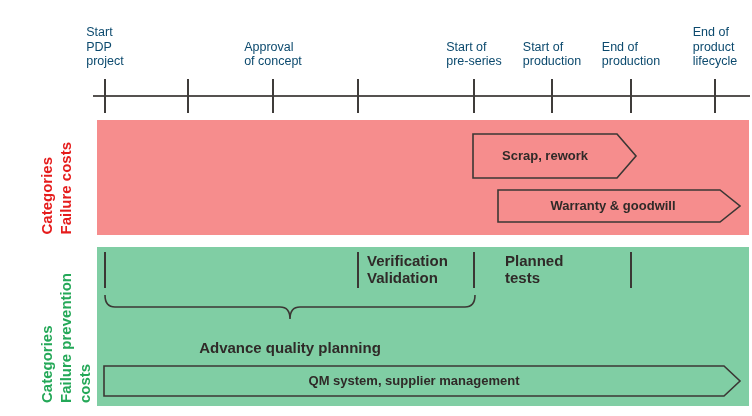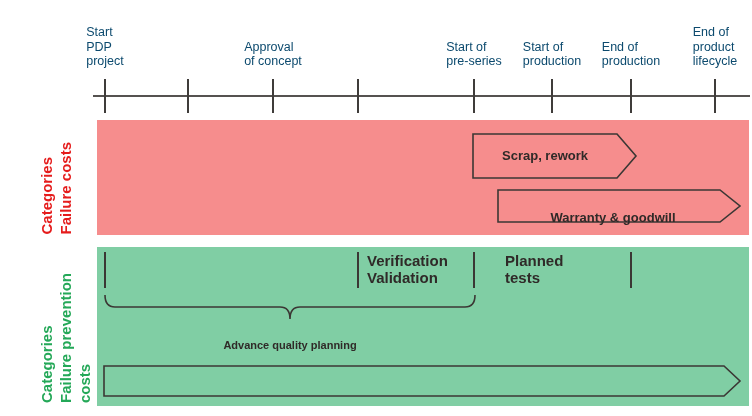--- a/index.html
+++ b/index.html
@@ -32,21 +32,21 @@
     position:absolute;display:flex;align-items:center;justify-content:center;
     font-weight:bold;font-size:13px;color:#2f2a28;
   }
   
   .sep{position:absolute;width:2px;background:#3b3734;top:252px;height:36px;}
   .phase-label{
     position:absolute;font-weight:bold;font-size:15px;line-height:17px;color:#2f2a28;
   }
   #brace-label{
     position:absolute;left:290px;top:339px;transform:translateX(-50%);
-    font-weight:bold;font-size:11px;color:#2f2a28;white-space:nowrap;
+    font-weight:bold;font-size:15px;color:#2f2a28;white-space:nowrap;
   }
 </style>
 </head>
 <body>
 
 <div id="stage">
 
   <div class="milestone pre" style="left:105px">Start
 PDP
 project</div>
@@ -81,21 +81,21 @@
       <polygon points="1,1 145,1 164,23 145,45 1,45" fill="none" stroke="#3b3734" stroke-width="1.6"></polygon>
     </svg>
   </div>
   <div class="arrow-text" style="left:472px;top:133px;width:146px;height:45px">Scrap, rework</div>
 
   <div class="shape" style="left:497px;top:189px">
     <svg width="246" height="35" viewBox="0 0 246 35">
       <polygon points="1,1 223,1 243,17 223,33 1,33" fill="none" stroke="#3b3734" stroke-width="1.6"></polygon>
     </svg>
   </div>
-  <div class="arrow-text" style="left:497px;top:201px;width:232px;height:33px">Warranty &amp; goodwill</div>
+  <div class="arrow-text" style="left:497px;top:189px;width:232px;height:33px">Warranty &amp; goodwill</div>
 
   <div id="prevention-band" class="band"></div>
   <div id="prevention-side" class="side-label pre">Categories
 Failure prevention
 costs</div>
 
   <div class="sep" style="left:104px"></div>
   <div class="sep" style="left:357px"></div>
   <div class="sep" style="left:473px"></div>
   <div class="sep" style="left:630px"></div>
@@ -110,14 +110,15 @@
       <path d="M1,1 Q1,13 11,13 L176,13 Q186,13 186,25 Q186,13 196,13 L361,13 Q371,13 371,1" fill="none" stroke="#3b3734" stroke-width="1.6"></path>
     </svg>
   </div>
   <div id="brace-label">Advance quality planning</div>
 
   <div class="shape" style="left:103px;top:365px">
     <svg width="640" height="33" viewBox="0 0 640 33">
       <polygon points="1,1 621,1 637,16 621,31 1,31" fill="none" stroke="#3b3734" stroke-width="1.6"></polygon>
     </svg>
   </div>
+  <div class="arrow-text" style="left:103px;top:365px;width:622px;height:31px">QM system, supplier management</div>
 
 </div>
 
 </body></html>

